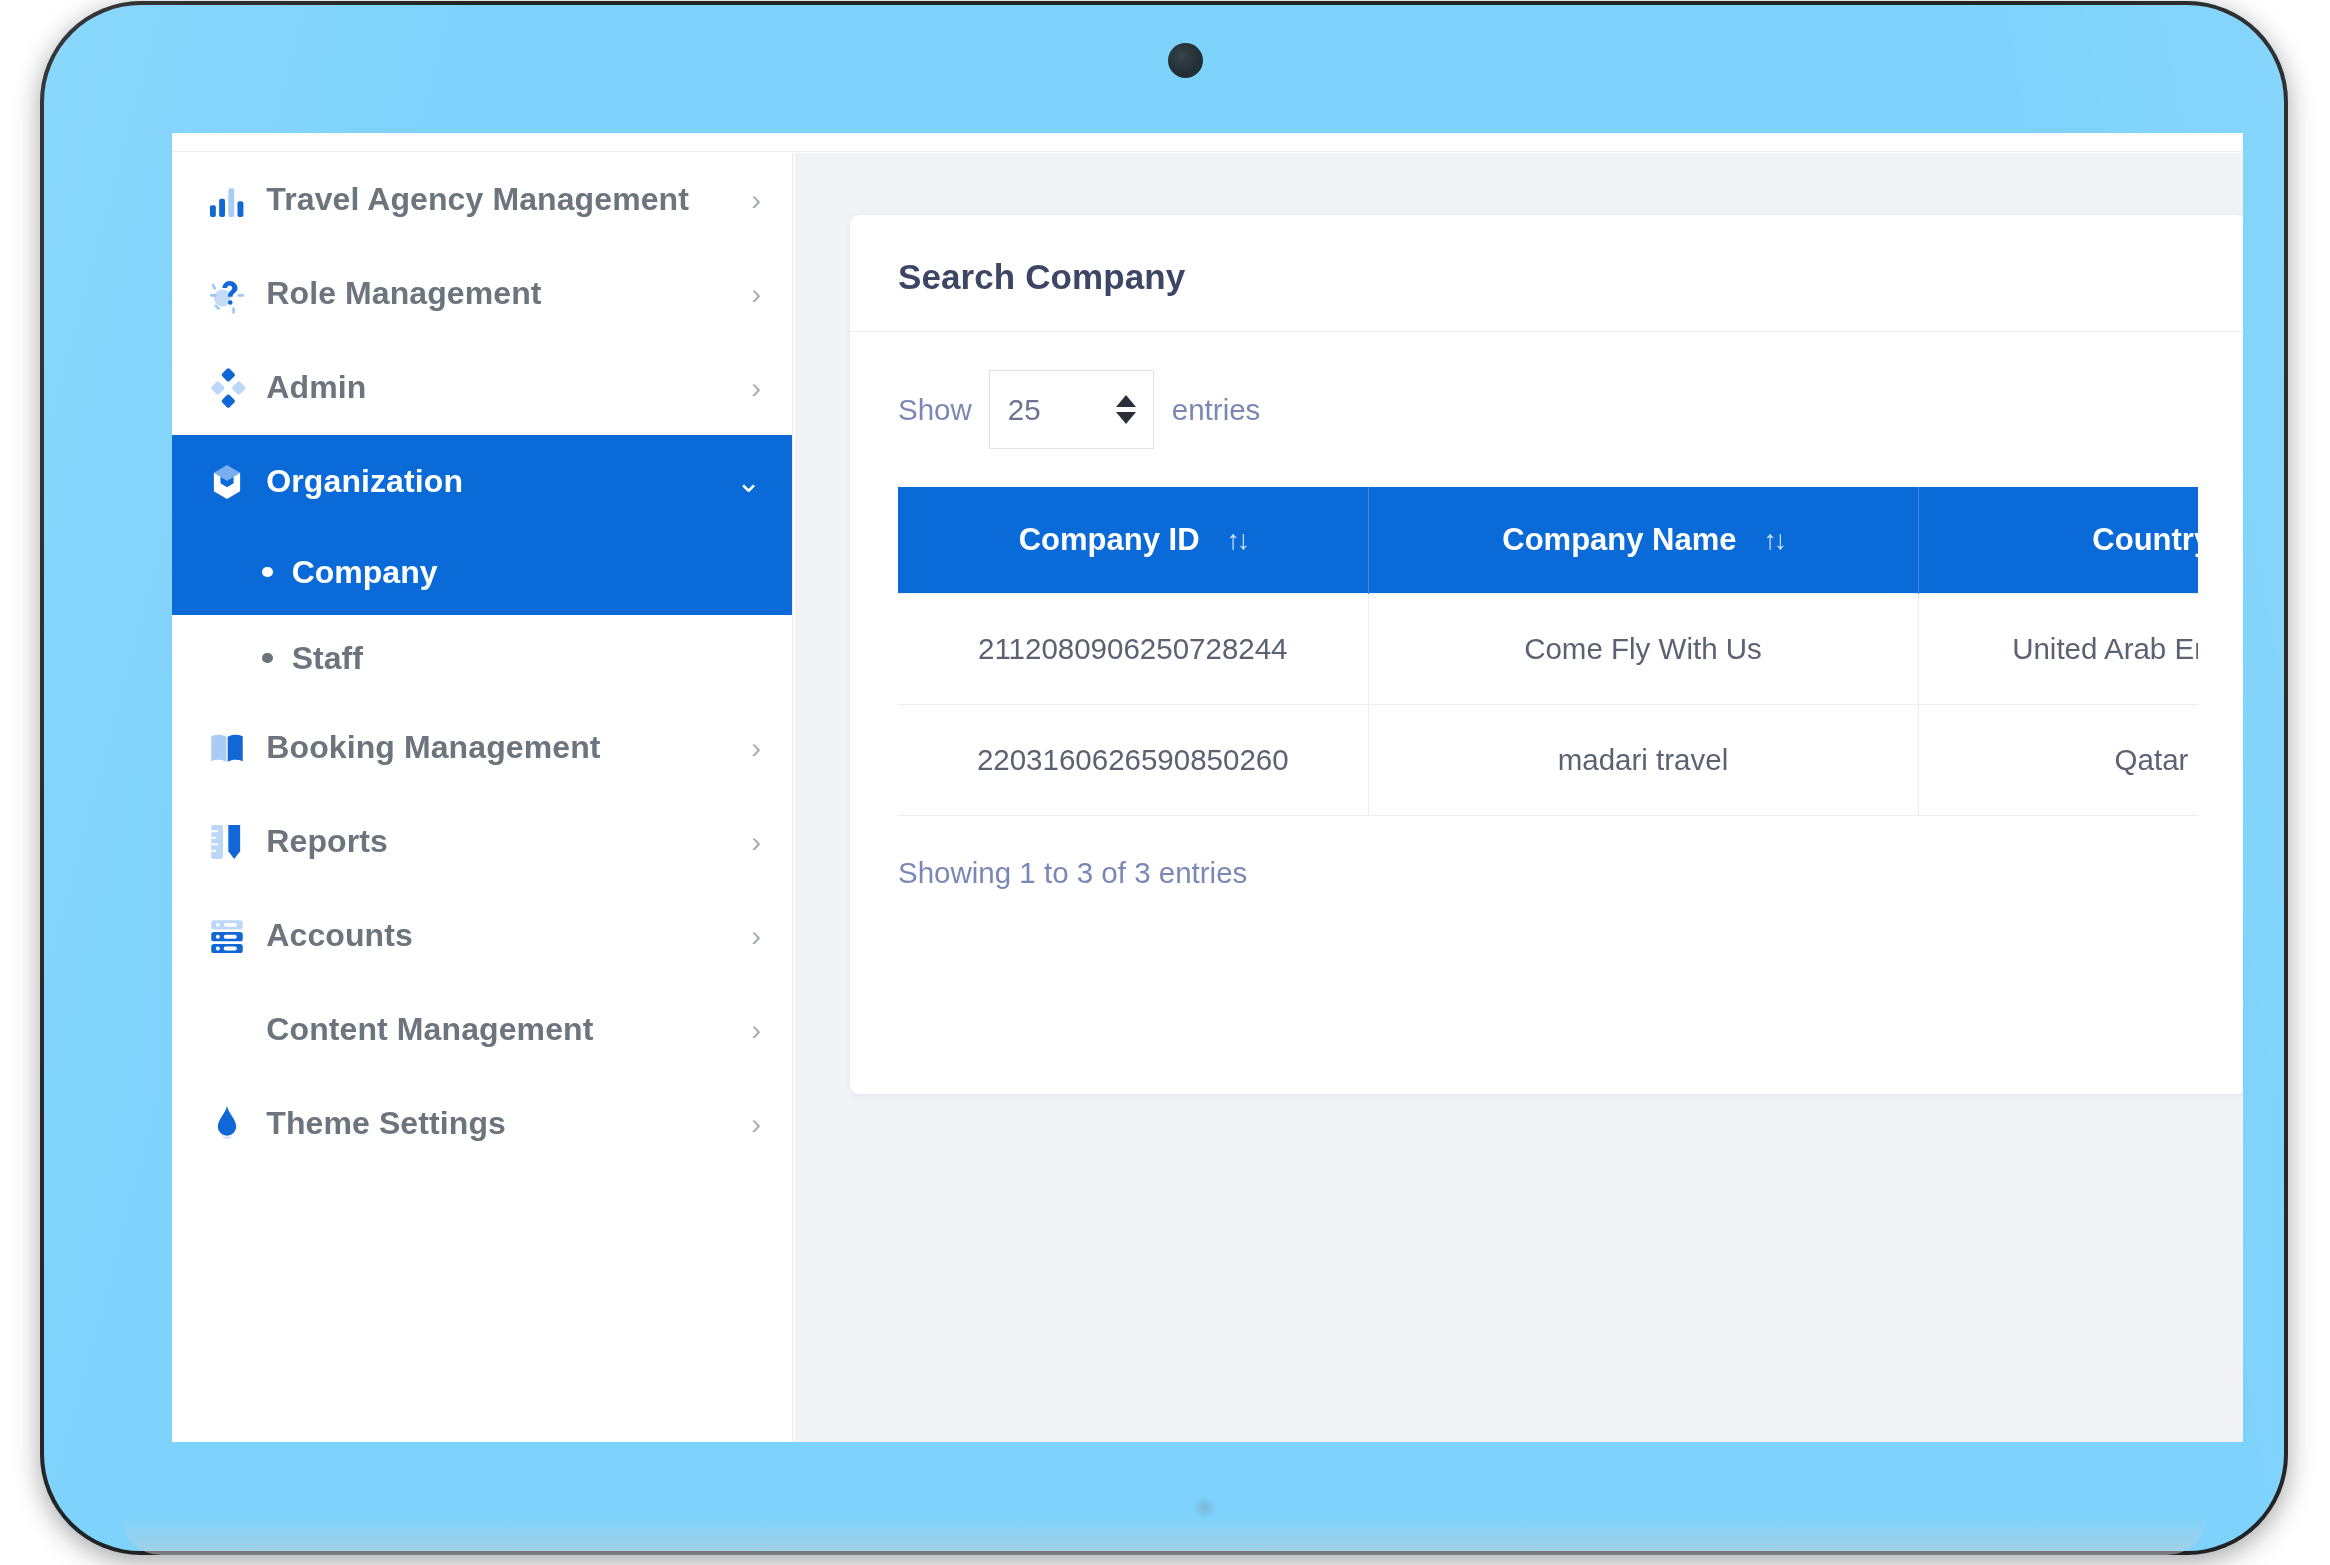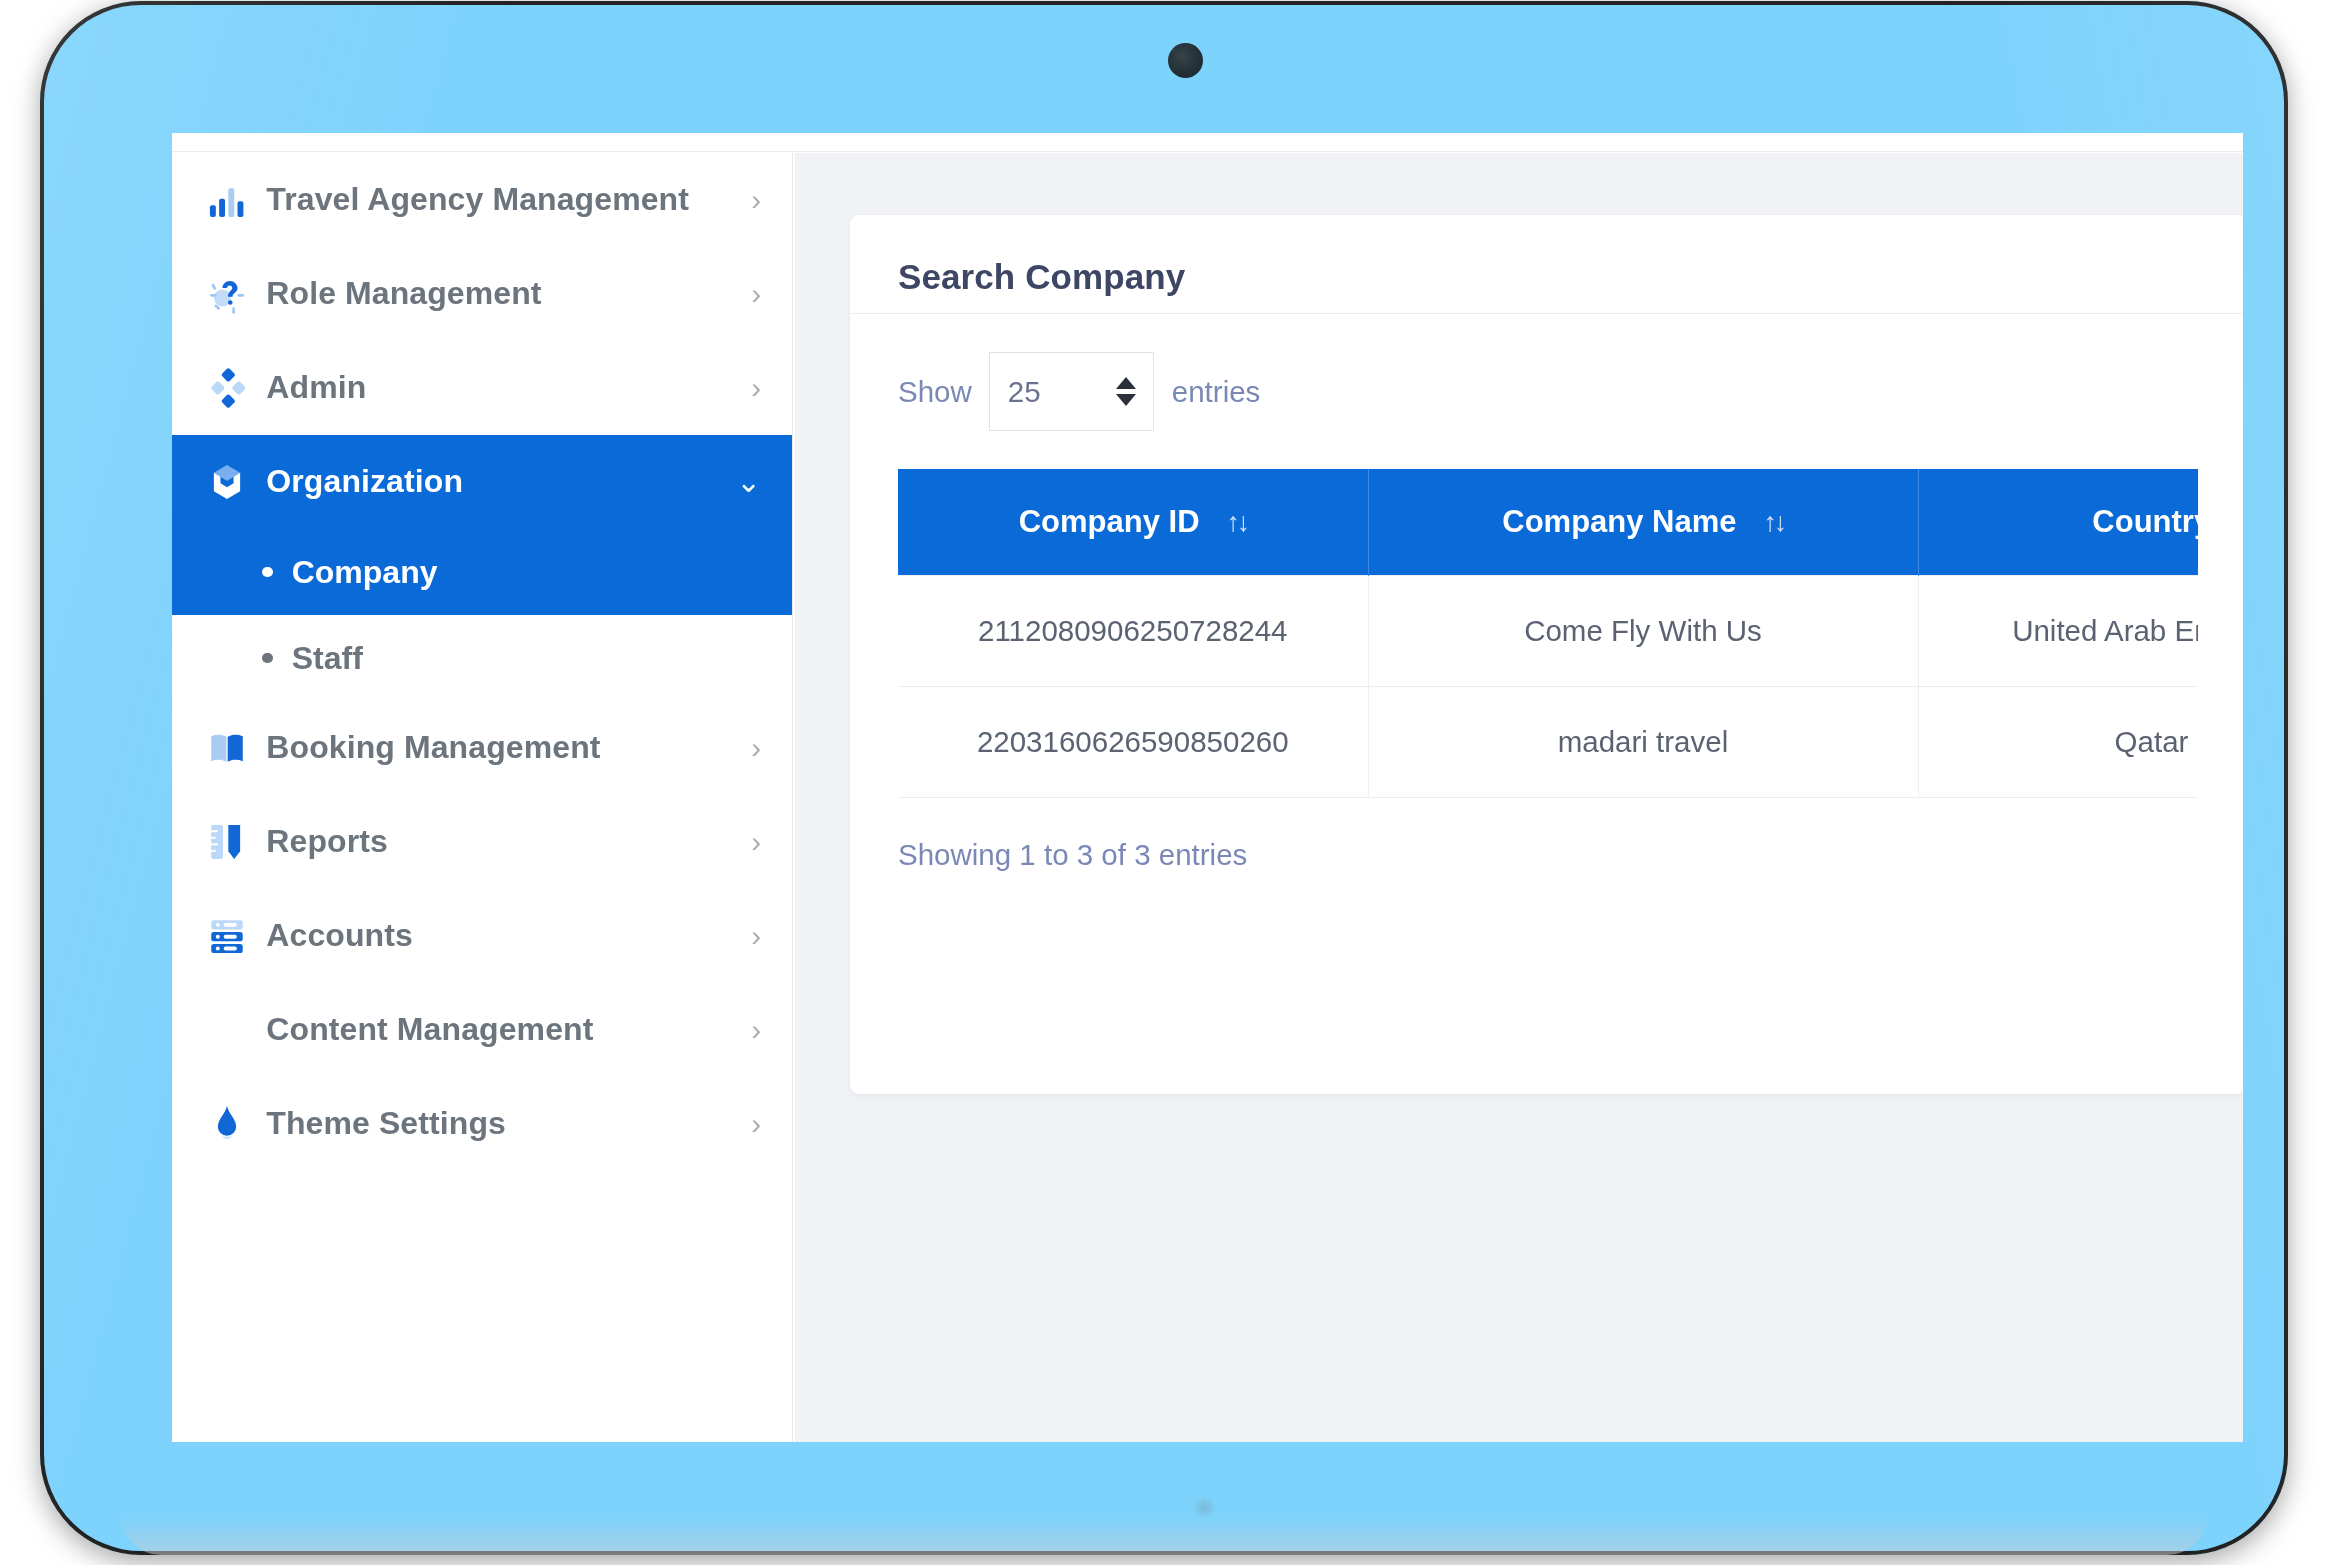--- a/index.html
+++ b/index.html
@@ -146,21 +146,21 @@
   #card {
     position: absolute;
     left: 55px; top: 62px;
     width: 1396px;
     min-height: 879px;
     background: #ffffff;
     border-radius: 9.4px;
     box-shadow: 0 1.3px 6.7px rgba(30,40,70,.05);
   }
   #card-header {
-    padding: 42px 48px 16px 48px;
+    padding: 42px 48px 34px 48px;
     border-bottom: 1.3px solid #edeef2;
   }
   #card-title {
     font-size: 35px;
     font-weight: 700;
     color: #3d4765;
     letter-spacing: 0.1px;
   }
   #card-body { padding: 38px 48px 43px 48px; }
 

